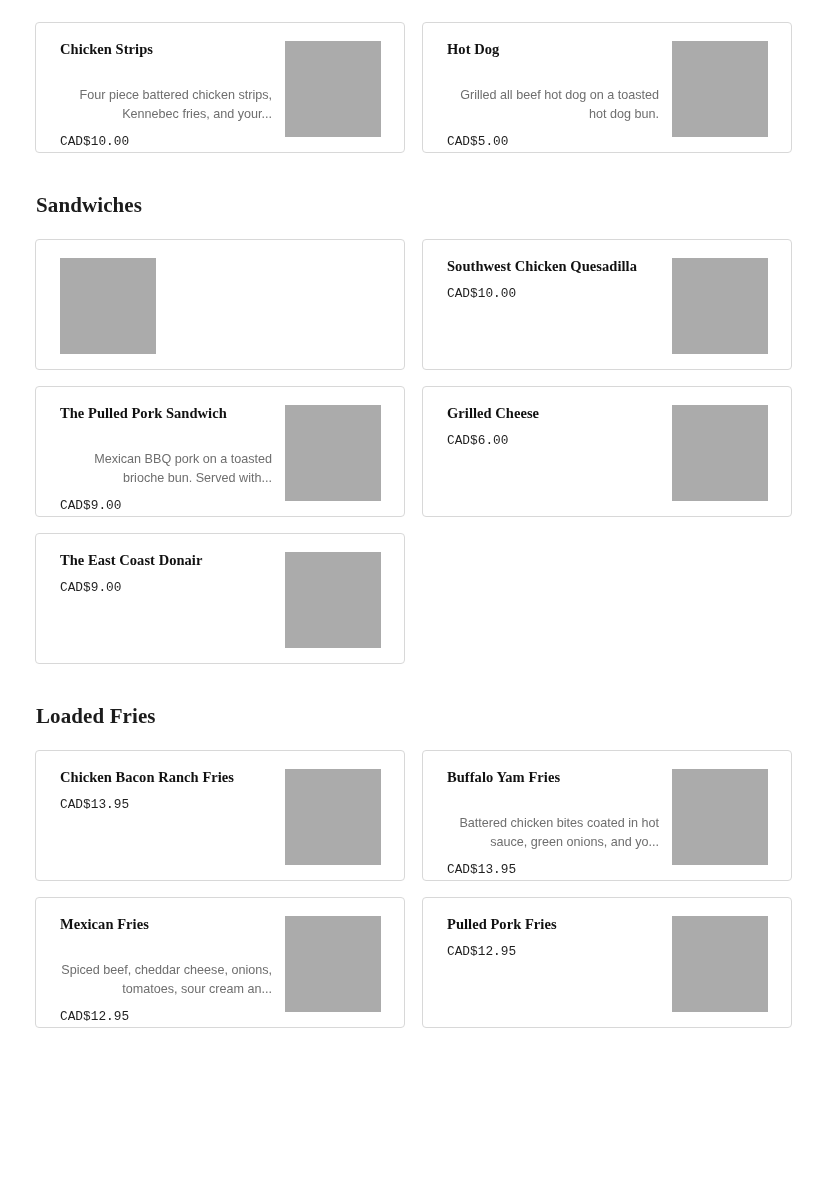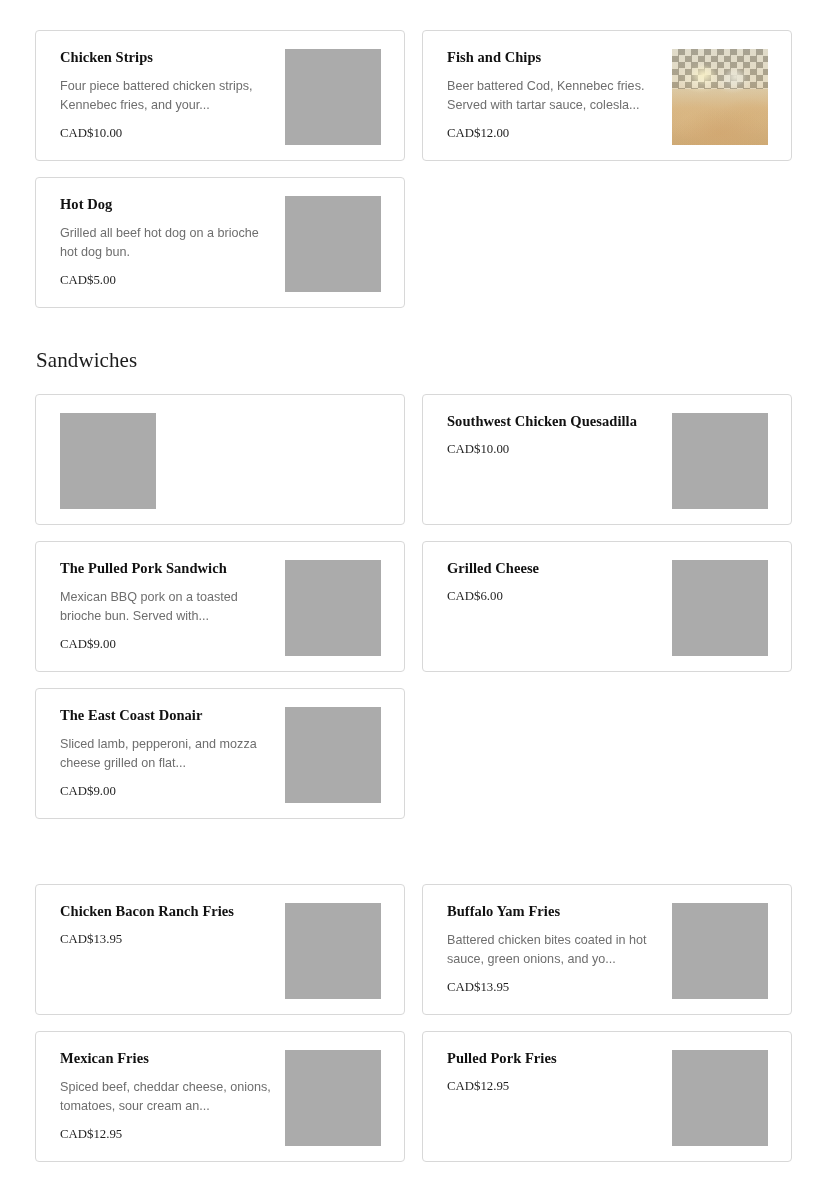--- a/index.html
+++ b/index.html
@@ -13,31 +13,31 @@
 
   body {
     font-family: "Liberation Sans", sans-serif;
     -webkit-font-smoothing: antialiased;
   }
 
   .menu-page {
     width: 827px;
     height: 1183px;
     position: relative;
-    padding: 12px 35px;
+    padding: 4px 35px;
     overflow: hidden;
   }
 
   
   .section { margin: 0; }
 
   .section-heading {
     font-family: "Liberation Serif", serif;
     font-size: 21px;
-    font-weight: 400;
+    font-weight: 700;
     color: #1c1c1c;
     letter-spacing: 0.1px;
     line-height: 1;
     padding: 0 0 0 1px;
   }
 
   .section-spacer-top { height: 42px; }
   .section-spacer-bottom { height: 23px; }
 
   
@@ -75,27 +75,28 @@
     letter-spacing: 0.05px;
     white-space: nowrap;
     overflow: hidden;
   }
 
   .item-desc {
     font-family: "Liberation Sans", sans-serif;
     font-size: 12.6px;
     line-height: 18.5px;
     color: #6e6e6e;
-    margin-top: 11px;
+    margin-top: 28px;
     height: 37px;
     overflow: hidden;
+    text-align: right;
   }
 
   .item-price {
-    font-family: Liberation Serif, serif;
+    font-family: Liberation Mono, monospace;
     font-size: 12.8px;
     line-height: 16px;
     color: #1f1f1f;
     margin-top: 11px;
   }
 
   
   .item-thumb {
     width: 96px;
     height: 96px;
@@ -147,30 +148,22 @@
           <div class="menu-card">
             <div class="card-text">
               <div class="item-title">Chicken Strips</div>
               <div class="item-desc">Four piece battered chicken strips, Kennebec fries, and your...</div>
               <div class="item-price">CAD$10.00</div>
             </div>
             <div class="item-thumb"></div>
           </div>
           <div class="menu-card">
             <div class="card-text">
-              <div class="item-title">Fish and Chips</div>
-              <div class="item-desc">Beer battered Cod, Kennebec fries. Served with tartar sauce, colesla...</div>
-              <div class="item-price">CAD$12.00</div>
-            </div>
-            <div class="item-thumb photo"></div>
-          </div>
-          <div class="menu-card">
-            <div class="card-text">
               <div class="item-title">Hot Dog</div>
-              <div class="item-desc">Grilled all beef hot dog on a brioche hot dog bun.</div>
+              <div class="item-desc">Grilled all beef hot dog on a toasted hot dog bun.</div>
               <div class="item-price">CAD$5.00</div>
             </div>
             <div class="item-thumb"></div>
           </div>
         </div>
       </div>
       <div class="section">
         <div class="section-spacer-top"></div>
         <h2 class="section-heading">Sandwiches</h2>
         <div class="section-spacer-bottom"></div>
@@ -196,29 +189,29 @@
           <div class="menu-card">
             <div class="card-text">
               <div class="item-title">Grilled Cheese</div>
               <div class="item-price">CAD$6.00</div>
             </div>
             <div class="item-thumb"></div>
           </div>
           <div class="menu-card">
             <div class="card-text">
               <div class="item-title">The East Coast Donair</div>
-              <div class="item-desc">Sliced lamb, pepperoni, and mozza cheese grilled on flat...</div>
               <div class="item-price">CAD$9.00</div>
             </div>
             <div class="item-thumb"></div>
           </div>
         </div>
       </div>
       <div class="section">
         <div class="section-spacer-top"></div>
+        <h2 class="section-heading">Loaded Fries</h2>
         <div class="section-spacer-bottom"></div>
         <div class="card-grid">
           <div class="menu-card">
             <div class="card-text">
               <div class="item-title">Chicken Bacon Ranch Fries</div>
               <div class="item-price">CAD$13.95</div>
             </div>
             <div class="item-thumb"></div>
           </div>
           <div class="menu-card">

